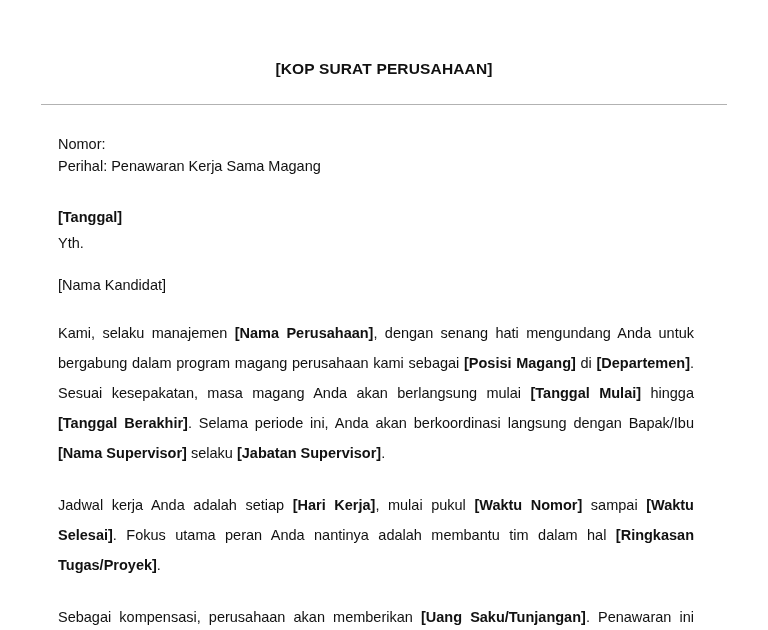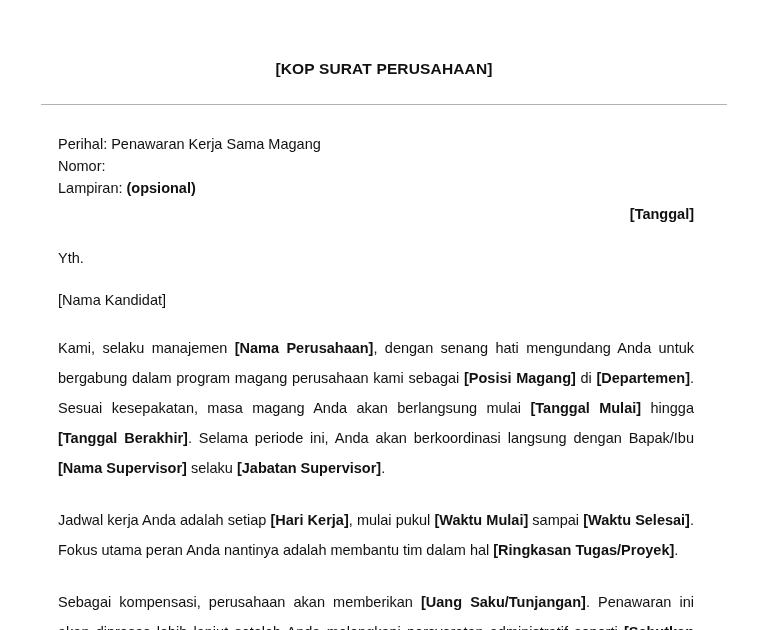--- a/index.html
+++ b/index.html
@@ -55,29 +55,28 @@
     margin-top: 28px;
     font-size: 14.5px;
     line-height: 22px;
     color: #111111;
   }
   .meta-line {
     white-space: nowrap;
   }
 
   .date-line {
-    margin-top: 4px;
-    text-align: right;
+    margin-top: 29px;
     font-size: 14.5px;
     font-weight: bold;
     line-height: 22px;
   }
 
   .salutation {
-    margin-top: 22px;
+    margin-top: 4px;
     font-size: 14.5px;
     line-height: 22px;
   }
 
   .recipient-block {
     margin-top: 20px;
     font-size: 14.5px;
     line-height: 22px;
     font-weight: normal;
   }
@@ -104,33 +103,32 @@
 <div class="page">
 
   <header class="letterhead">
     <h1 class="letterhead-title">[KOP SURAT PERUSAHAAN]</h1>
     <div class="letterhead-rule"></div>
   </header>
 
   <div class="content">
 
     <section class="meta-block">
+      <div class="meta-line">Nomor:</div>
       <div class="meta-line">Perihal: Penawaran Kerja Sama Magang</div>
-      <div class="meta-line">Nomor:</div>
-      <div class="meta-line"><span>Lampiran: </span><b>(opsional)</b></div>
     </section>
 
     <div class="date-line">[Tanggal]</div>
 
     <div class="salutation">Yth.</div>
 
     <section class="recipient-block">
       <div>[Nama Kandidat]</div>
     </section>
 
     <p class="body-paragraph"><span>Kami, selaku manajemen </span><b class="ph">[Nama Perusahaan]</b><span>, dengan senang hati mengundang Anda untuk bergabung dalam program magang perusahaan kami sebagai </span><b class="ph">[Posisi Magang]</b><span> di </span><b class="ph">[Departemen]</b><span>. Sesuai kesepakatan, masa magang Anda akan berlangsung mulai </span><b class="ph">[Tanggal Mulai]</b><span> hingga </span><b class="ph">[Tanggal Berakhir]</b><span>. Selama periode ini, Anda akan berkoordinasi langsung dengan Bapak/Ibu </span><b class="ph">[Nama Supervisor]</b><span> selaku </span><b class="ph">[Jabatan Supervisor]</b><span>.</span></p>
 
-    <p class="body-paragraph"><span>Jadwal kerja Anda adalah setiap </span><b class="ph">[Hari Kerja]</b><span>, mulai pukul </span><b class="ph">[Waktu Mulai]</b><span> sampai </span><b class="ph">[Waktu Selesai]</b><span>. Fokus utama peran Anda nantinya adalah membantu tim dalam hal </span><b class="ph">[Ringkasan Tugas/Proyek]</b><span>.</span></p>
+    <p class="body-paragraph"><span>Jadwal kerja Anda adalah setiap </span><b class="ph">[Hari Kerja]</b><span>, mulai pukul </span><b class="ph">[Waktu Nomor]</b><span> sampai </span><b class="ph">[Waktu Selesai]</b><span>. Fokus utama peran Anda nantinya adalah membantu tim dalam hal </span><b class="ph">[Ringkasan Tugas/Proyek]</b><span>.</span></p>
 
     <p class="body-paragraph"><span>Sebagai kompensasi, perusahaan akan memberikan </span><b class="ph">[Uang Saku/Tunjangan]</b><span>. Penawaran ini akan diproses lebih lanjut setelah Anda melengkapi persyaratan administratif seperti </span><b class="ph">[Sebutkan syarat]</b><span>.</span></p>
 
   </div>
 </div>
 
 </body></html>

